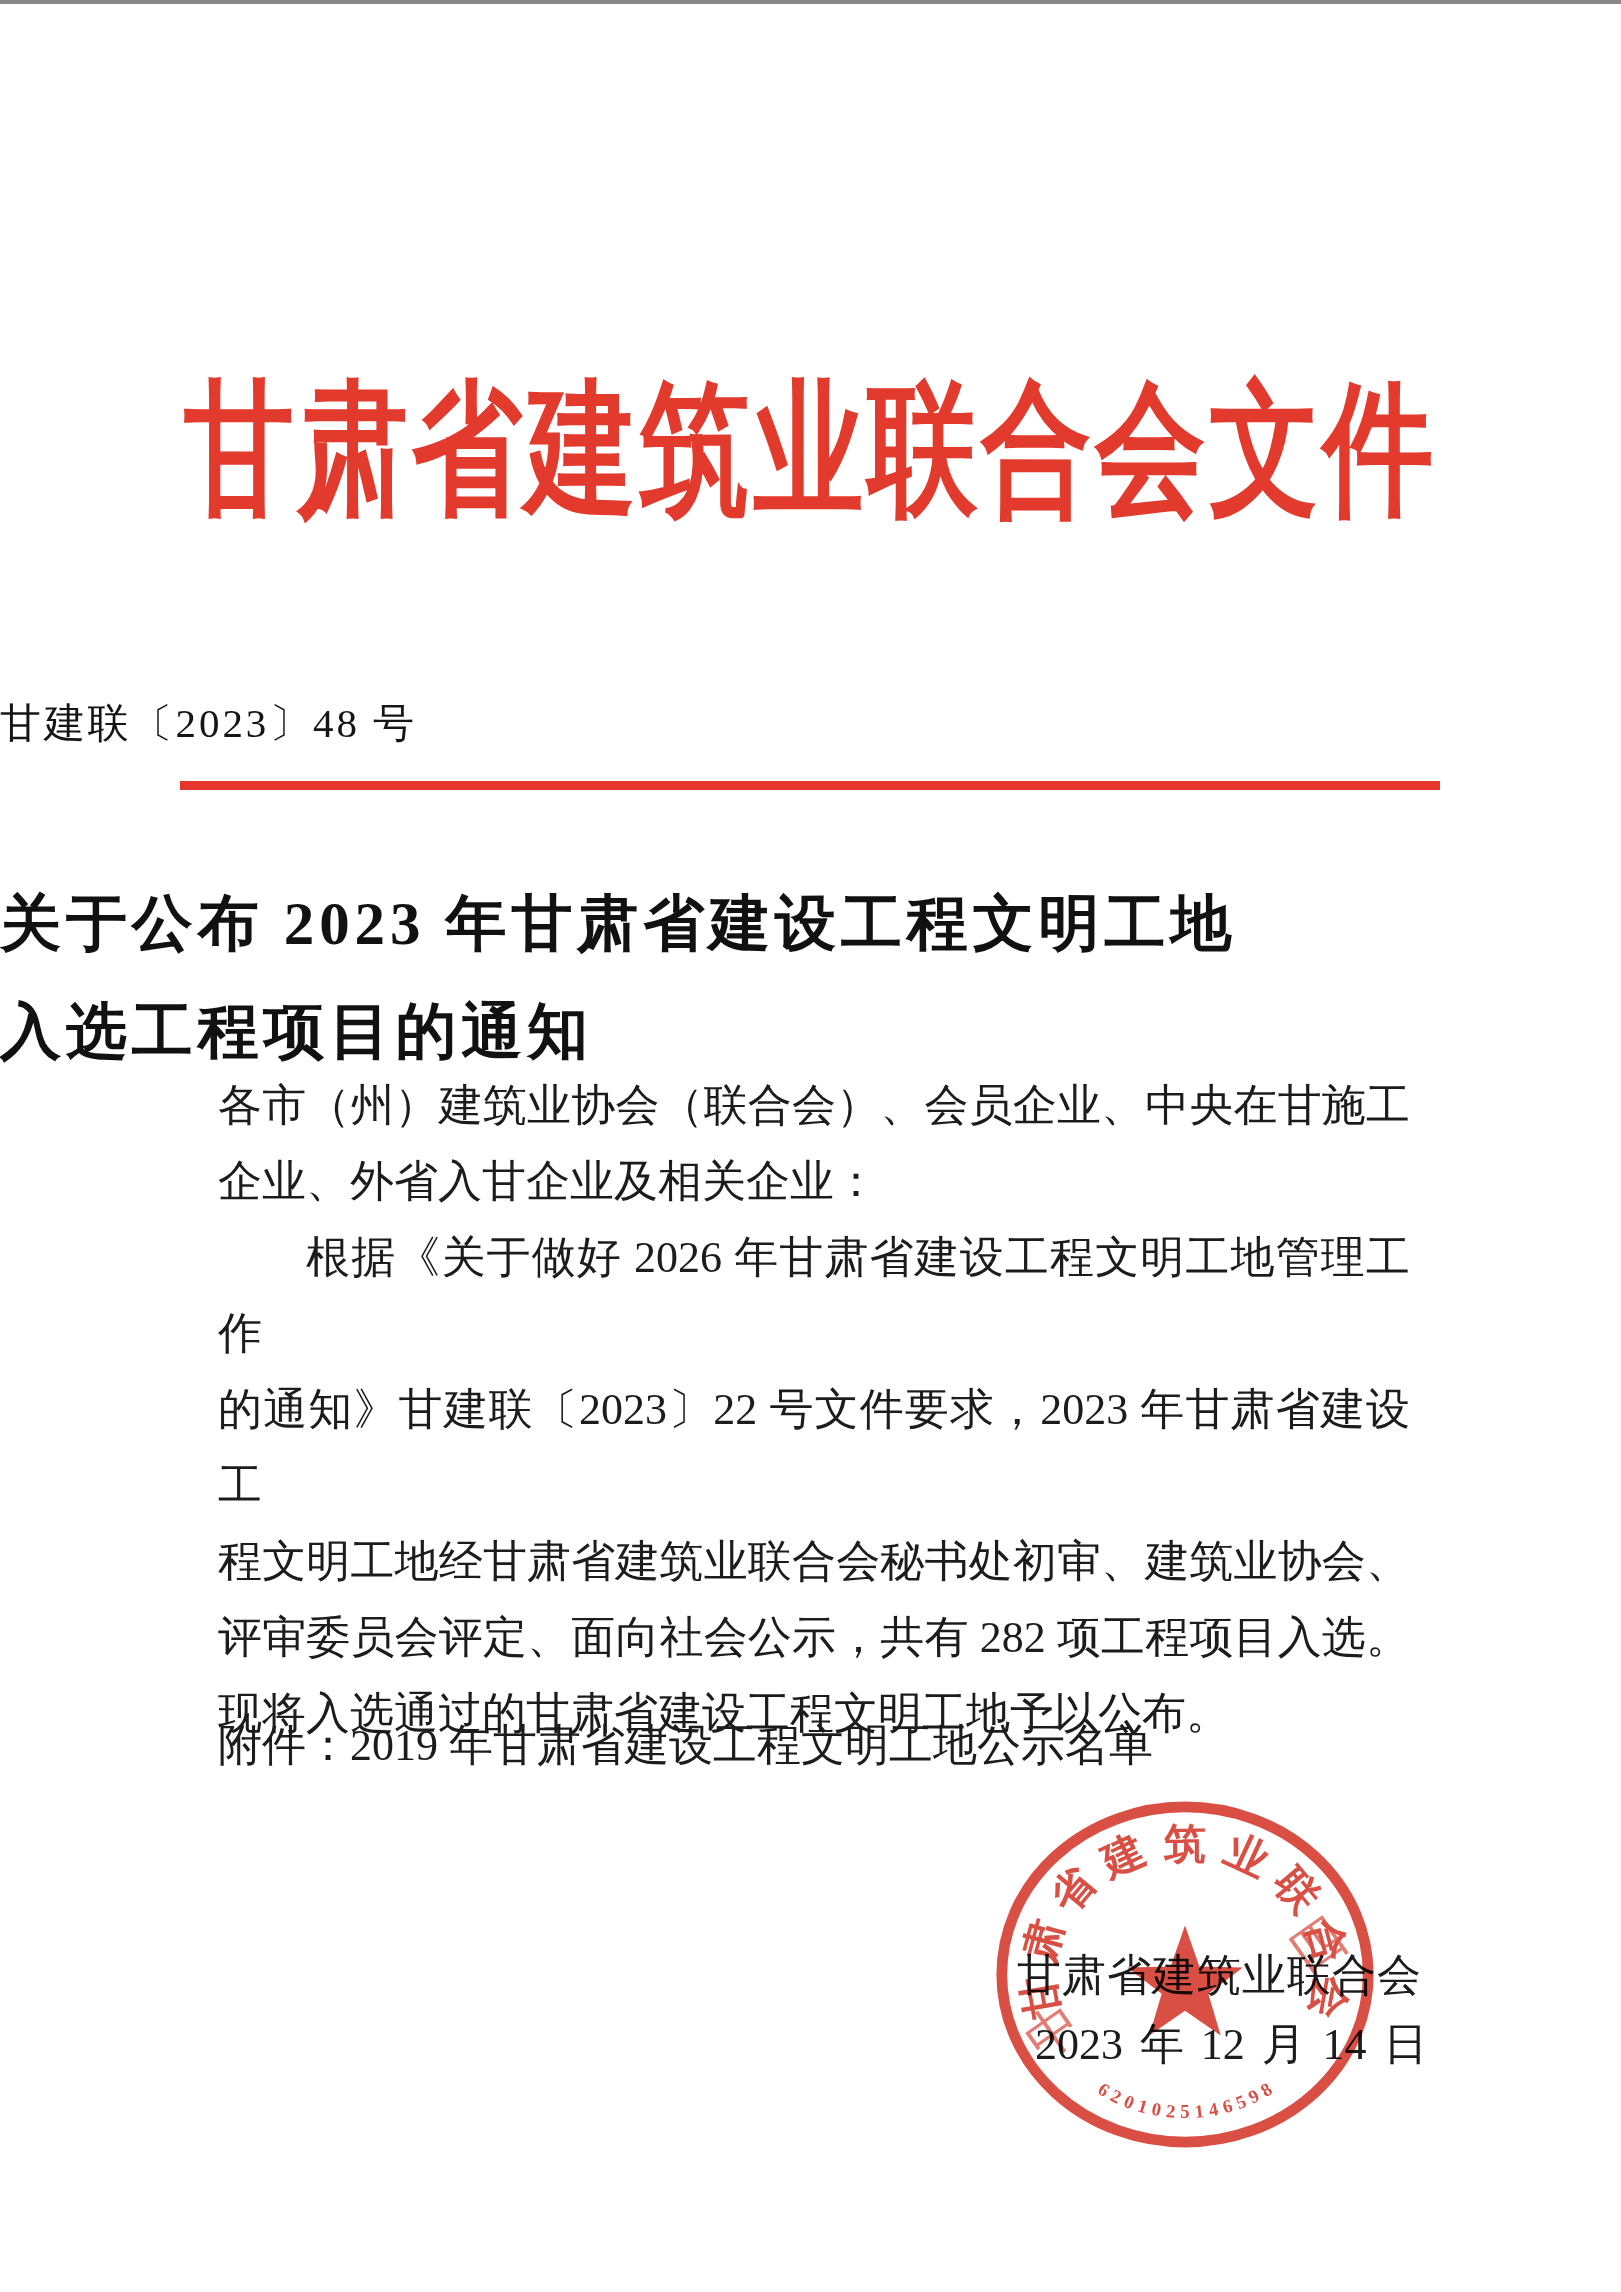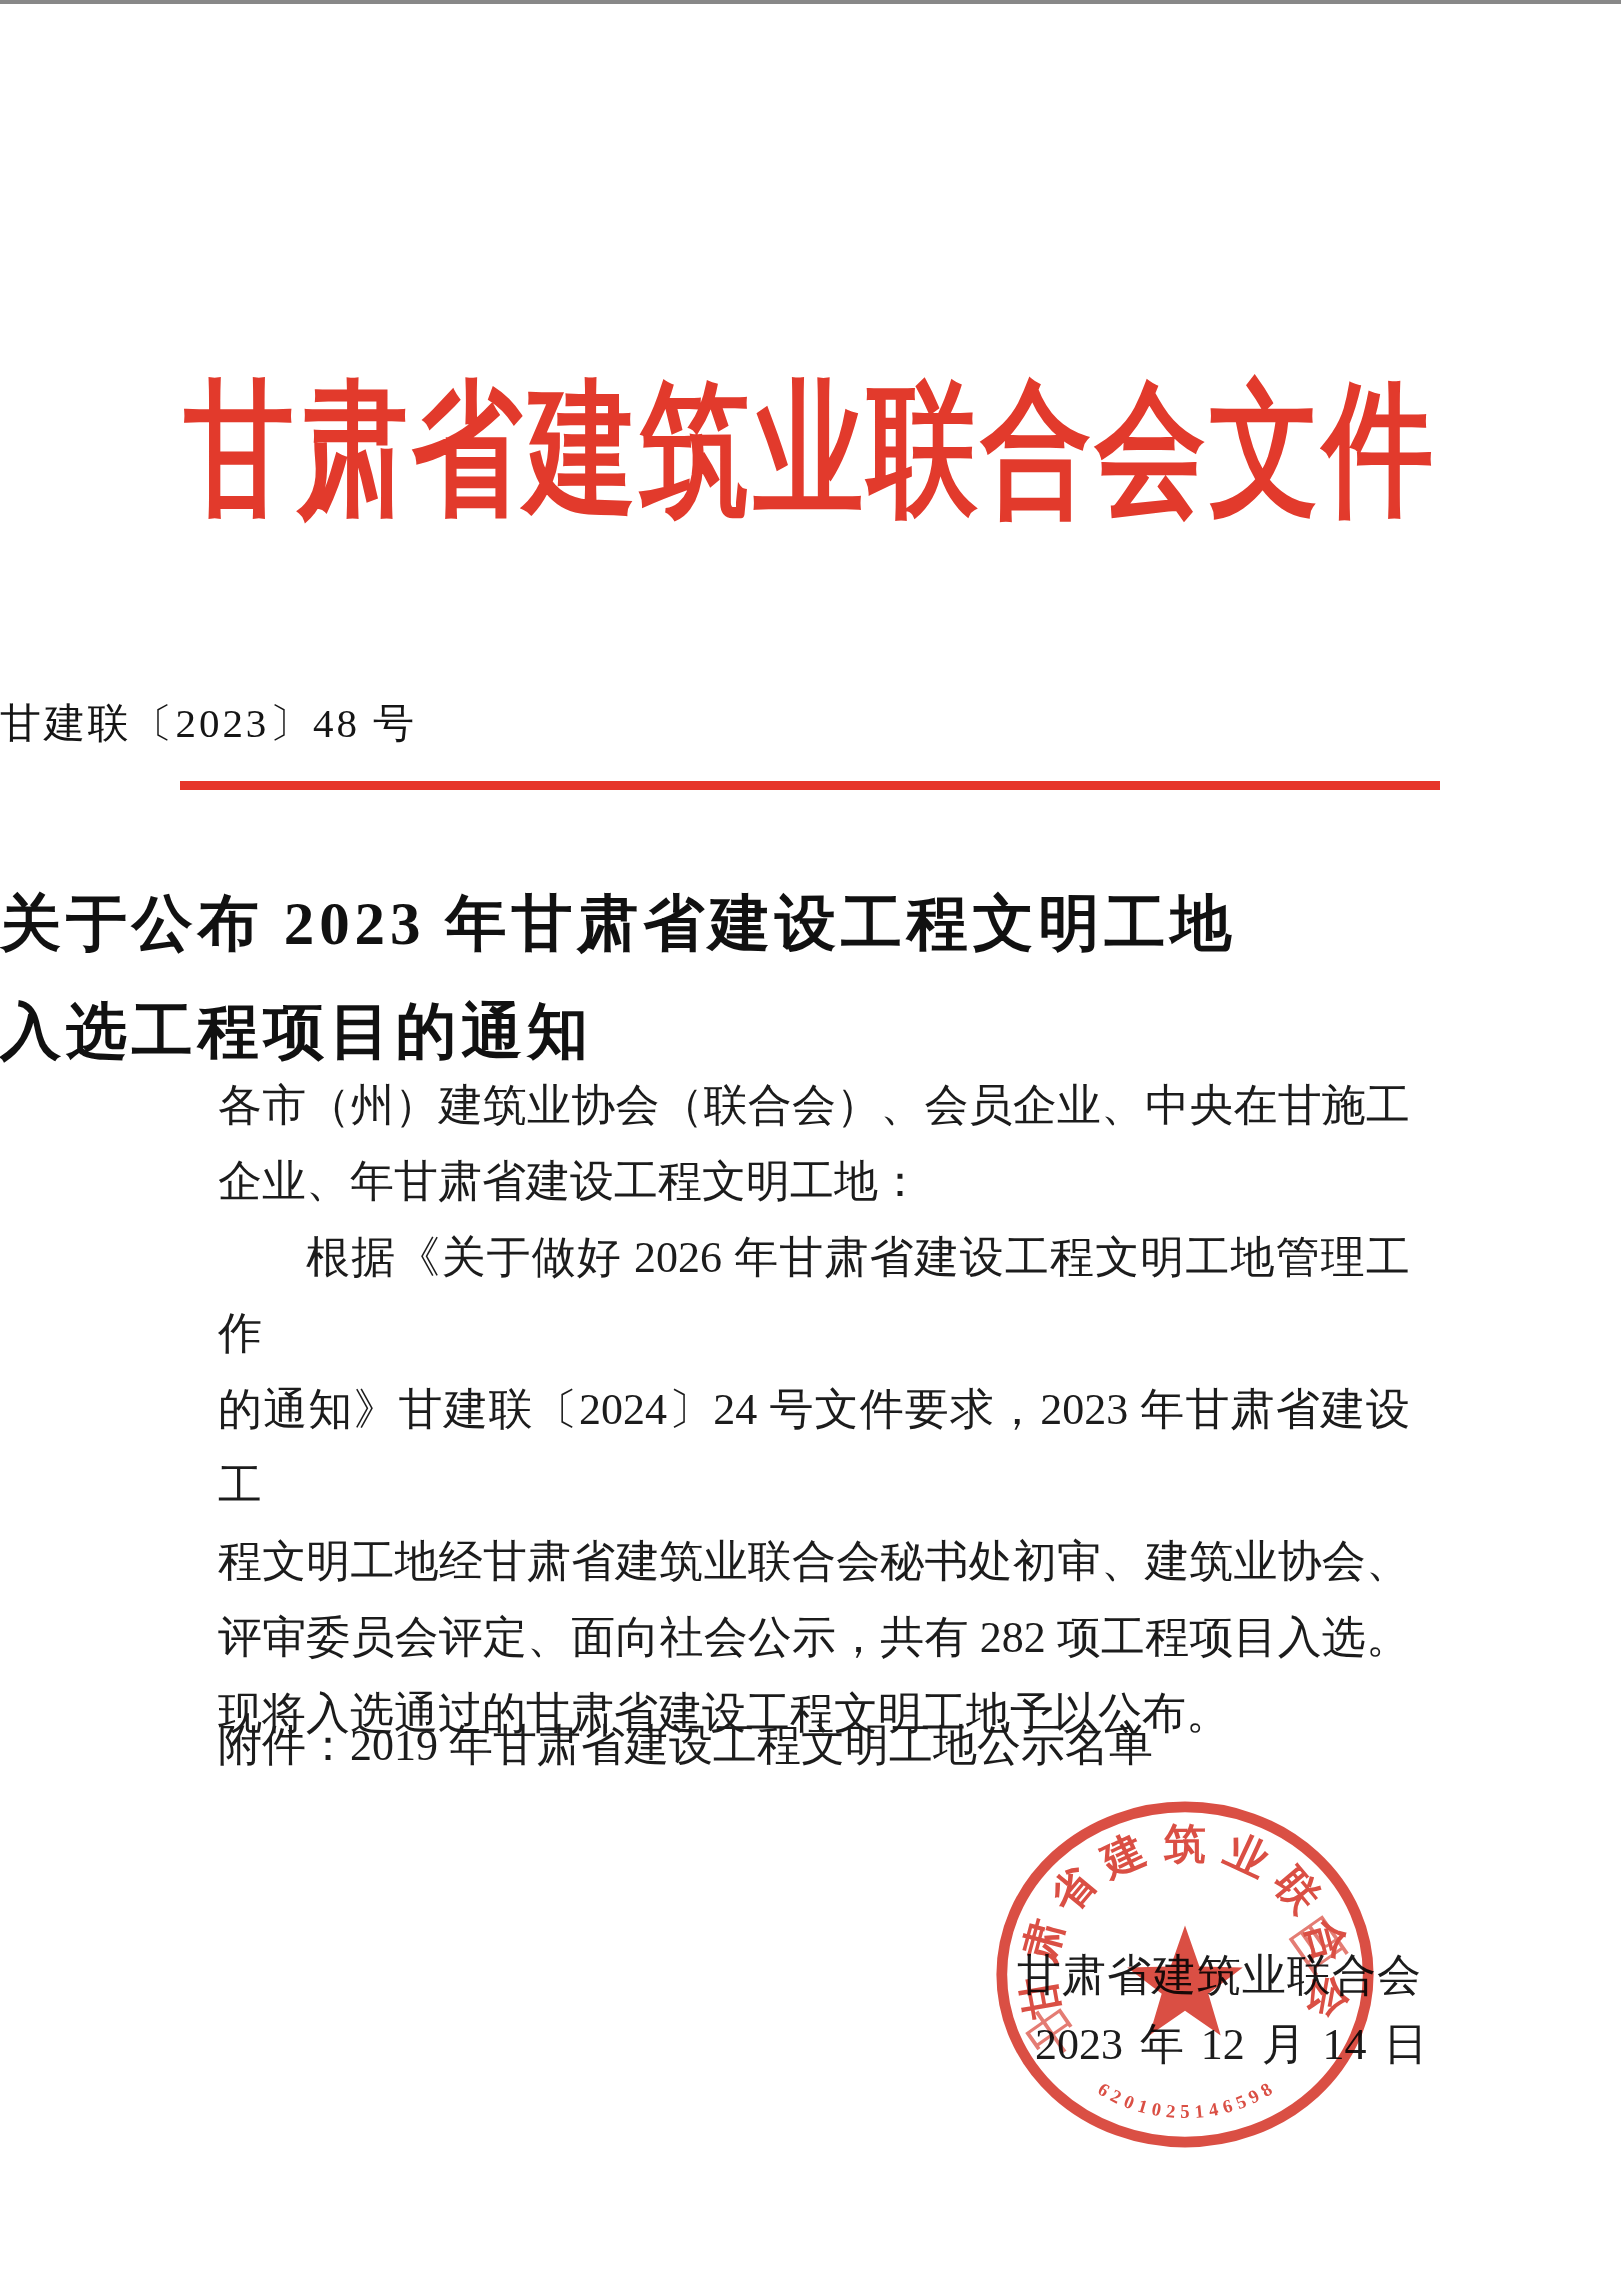--- a/index.html
+++ b/index.html
@@ -111,23 +111,23 @@
 
   <div class="divider" style="background: rgb(230, 53, 42);"></div>
 
   <div class="doc-title">
     <div>关于公布 2023 年甘肃省建设工程文明工地</div>
     <div>入选工程项目的通知</div>
   </div>
 
   <div class="body-text" id="body-lines">
       <div class="body-line justify">各市（州）建筑业协会（联合会）、会员企业、中央在甘施工</div>
-      <div class="body-line">企业、年甘肃省建设工程文明工地：</div>
+      <div class="body-line">企业、外省入甘企业及相关企业：</div>
       <div class="body-line justify indent">根据《关于做好 2026 年甘肃省建设工程文明工地管理工作</div>
-      <div class="body-line justify">的通知》甘建联〔2024〕24 号文件要求，2023 年甘肃省建设工</div>
+      <div class="body-line justify">的通知》甘建联〔2023〕22 号文件要求，2023 年甘肃省建设工</div>
       <div class="body-line justify">程文明工地经甘肃省建筑业联合会秘书处初审、建筑业协会、</div>
       <div class="body-line justify">评审委员会评定、面向社会公示，共有 282 项工程项目入选。</div>
       <div class="body-line">现将入选通过的甘肃省建设工程文明工地予以公布。</div>
     </div>
 
   <div class="attachment">附件：2019 年甘肃省建设工程文明工地公示名单</div>
 
   <div class="signature-org">甘肃省建筑业联合会</div>
 
   <div class="signature-date">2023 年 12 月 14 日</div>

